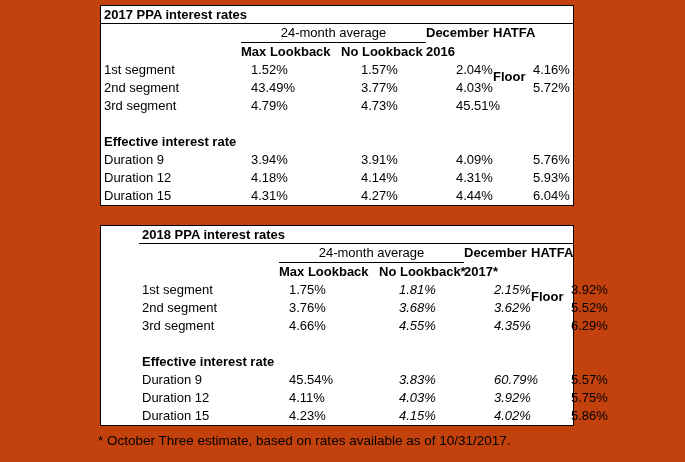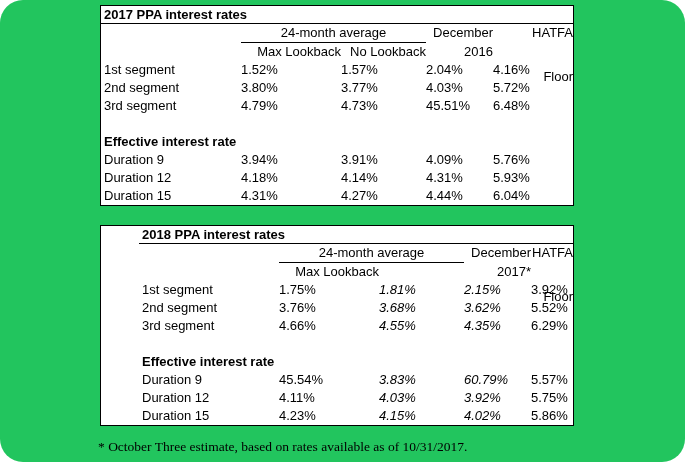--- a/index.html
+++ b/index.html
@@ -5,23 +5,22 @@
   * { margin:0; padding:0; box-sizing:border-box; }
   body {
     font-family: "Liberation Sans", sans-serif;
     background:#ffffff;
     color:#000000;
   }
   .page {
     position:relative;
     width:685px;
     height:462px;
-    background:#22c55e;
+    background:#c2410c;
     overflow:hidden;
-    border-radius:23px;
   }
   .content {
     position:absolute;
     left:100px;
     top:5px;
     width:474px;
   }
   .ppa-table {
     width:474px;
     border:1.5px solid #000;
@@ -33,28 +32,29 @@
     line-height:17px;
     border-bottom:1.5px solid #000;
     font-weight:bold;
     font-size:13px;
     padding-left:3px;
     white-space:nowrap;
   }
   .grid {
     display:grid;
     grid-template-columns:140px 100px 85px 67px 1fr;
+    gap:10px;
   }
   .hdr {
     display:grid;
     grid-template-columns:140px 100px 85px 67px 1fr;
     grid-template-rows:19px 18px;
     font-size:13px;
   }
-  .hdr .cell { text-align:right; line-height:18px; white-space:nowrap; }
+  .hdr .cell { text-align:left; line-height:18px; white-space:nowrap;font-weight:bold; }
   .group-cell {
     grid-column:2 / 4;
     grid-row:1;
     border-bottom:1.5px solid #000;
     text-align:center;
     line-height:17px;
     font-size:13px;
     white-space:nowrap;
   }
   .c4r1 { grid-column:4; grid-row:1; }
@@ -70,26 +70,25 @@
   .section-row {
     height:18px;
     line-height:18px;
     font-size:13px;
     font-weight:bold;
     padding-left:3px;
     white-space:nowrap;
   }
   .it { font-style:italic; }
   .footnote {
-    margin-top:12px;
+    margin-top:6px;
     margin-left:-2px;
     font-size:13.5px;
     line-height:17px;
     white-space:nowrap;
-    font-family:Liberation Serif, serif;
   }
 </style>
 </head>
 <body>
 
 <div class="page">
   <div class="content">
 
     <div class="ppa-table">
       <div class="title-row">2017 PPA interest rates</div>
@@ -106,31 +105,30 @@
 
       <div class="grid row">
         <div class="label">1st segment</div>
         <div class="num">1.52%</div>
         <div class="num">1.57%</div>
         <div class="num">2.04%</div>
         <div class="num">4.16%</div>
       </div>
       <div class="grid row">
         <div class="label">2nd segment</div>
-        <div class="num">3.80%</div>
+        <div class="num">43.49%</div>
         <div class="num">3.77%</div>
         <div class="num">4.03%</div>
         <div class="num">5.72%</div>
       </div>
       <div class="grid row">
         <div class="label">3rd segment</div>
         <div class="num">4.79%</div>
         <div class="num">4.73%</div>
         <div class="num">45.51%</div>
-        <div class="num">6.48%</div>
       </div>
 
       <div class="spacer-row"></div>
       <div class="section-row">Effective interest rate</div>
 
       <div class="grid row">
         <div class="label">Duration 9</div>
         <div class="num">3.94%</div>
         <div class="num">3.91%</div>
         <div class="num">4.09%</div>
@@ -153,20 +151,21 @@
     </div>
 
     <div class="ppa-table">
       <div class="title-row">2018 PPA interest rates</div>
 
       <div class="hdr">
         <div class="group-cell">24-month average</div>
         <div class="cell c4r1">December</div>
         <div class="cell c5r1">HATFA</div>
         <div class="cell c2r2">Max Lookback</div>
+        <div class="cell c3r2">No Lookback*</div>
         <div class="cell c4r2">2017*</div>
         <div class="cell c5r2">Floor</div>
       </div>
 
       <div class="grid row">
         <div class="label">1st segment</div>
         <div class="num">1.75%</div>
         <div class="num it">1.81%</div>
         <div class="num it">2.15%</div>
         <div class="num">3.92%</div>

